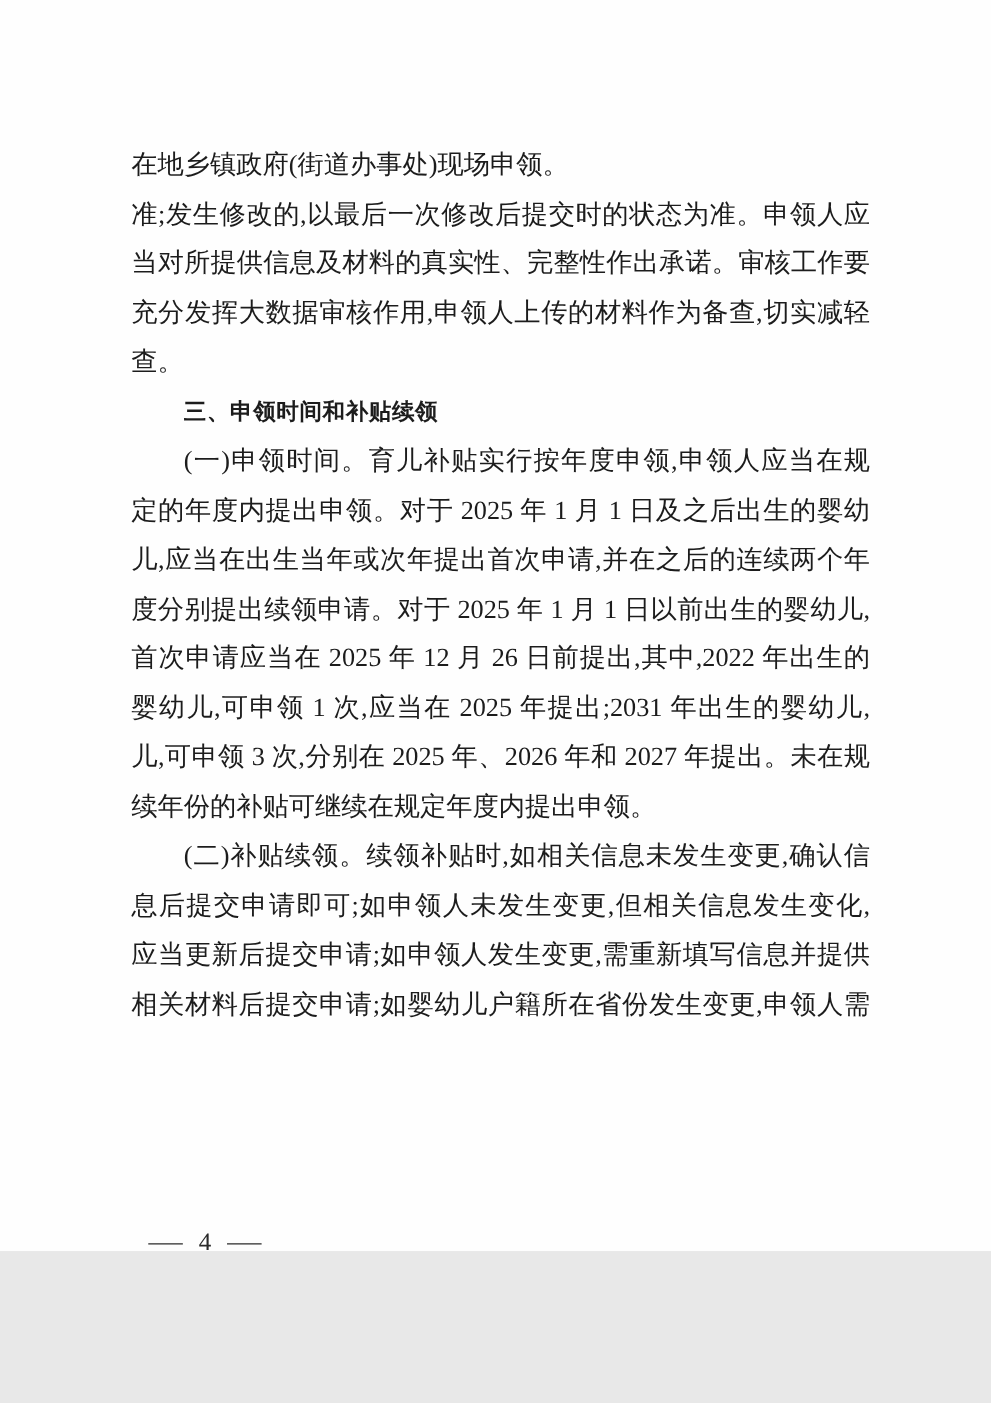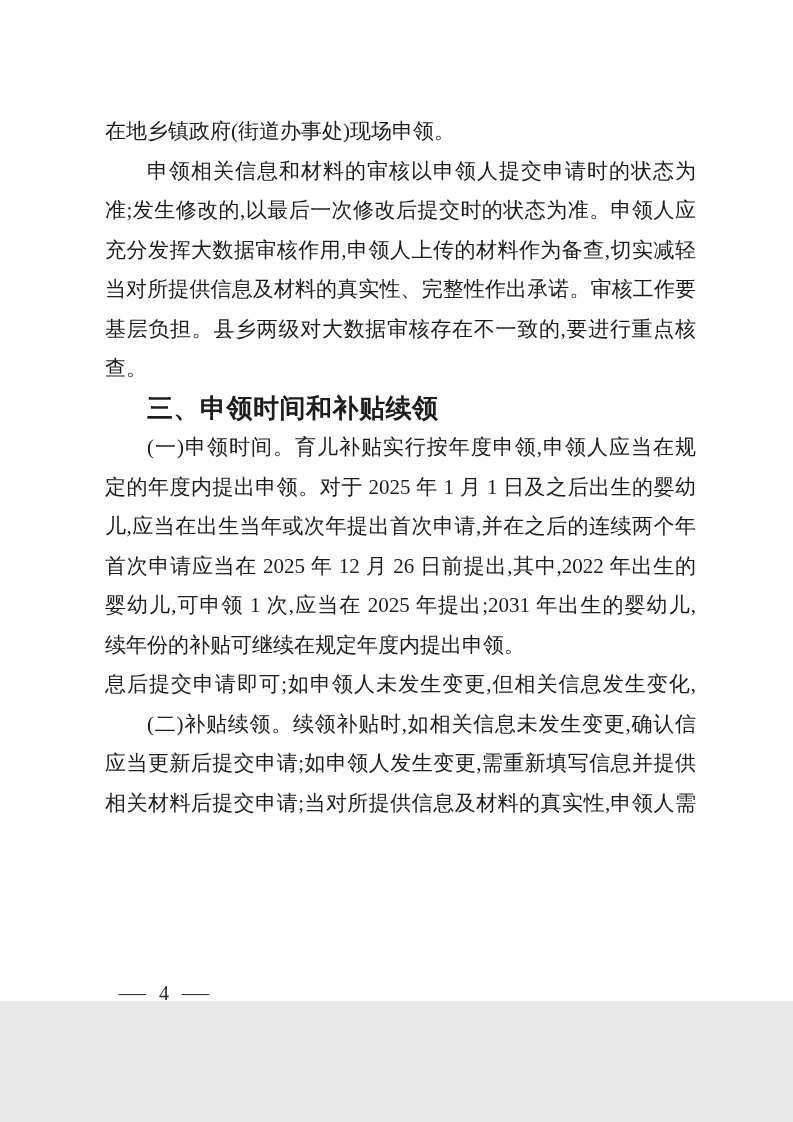--- a/index.html
+++ b/index.html
@@ -35,21 +35,21 @@
   }
   .ln.end {
     text-align-last: left;
   }
   .ln.indent {
     text-indent: 42px;
   }
   .ln.heading {
     font-family: "Liberation Sans", "DejaVu Sans", sans-serif;
     font-weight: 700;
-    font-size: 26px;
+    font-size: 18px;
     text-align-last: left;
     text-indent: 42px;
     letter-spacing: 0.5px;
   }
   .footer {
     position: absolute;
     left: 122px;
     top: 980px;
     font-size: 21px;
     line-height: 26px;
@@ -65,35 +65,35 @@
     margin: 0 16px;
     font-size: 20px;
   }
 </style>
 </head>
 <body>
 
 <div class="page">
   <div class="content">
     <div class="ln end">在地乡镇政府(街道办事处)现场申领。</div>
-    <div class="ln indent">申领相关信息和材料的审核以申领人提交申请时的状态为</div>
     <div class="ln">准;发生修改的,以最后一次修改后提交时的状态为准。申领人应</div>
+    <div class="ln">当对所提供信息及材料的真实性、完整性作出承诺。审核工作要</div>
     <div class="ln">充分发挥大数据审核作用,申领人上传的材料作为备查,切实减轻</div>
-    <div class="ln">当对所提供信息及材料的真实性、完整性作出承诺。审核工作要</div>
-    <div class="ln">基层负担。县乡两级对大数据审核存在不一致的,要进行重点核</div>
     <div class="ln end">查。</div>
     <div class="ln heading">三、申领时间和补贴续领</div>
     <div class="ln indent">(一)申领时间。育儿补贴实行按年度申领,申领人应当在规</div>
     <div class="ln">定的年度内提出申领。对于 2025 年 1 月 1 日及之后出生的婴幼</div>
     <div class="ln">儿,应当在出生当年或次年提出首次申请,并在之后的连续两个年</div>
+    <div class="ln">度分别提出续领申请。对于 2025 年 1 月 1 日以前出生的婴幼儿,</div>
     <div class="ln">首次申请应当在 2025 年 12 月 26 日前提出,其中,2022 年出生的</div>
     <div class="ln">婴幼儿,可申领 1 次,应当在 2025 年提出;2031 年出生的婴幼儿,</div>
+    <div class="ln">儿,可申领 3 次,分别在 2025 年、2026 年和 2027 年提出。未在规</div>
     <div class="ln end">续年份的补贴可继续在规定年度内提出申领。</div>
+    <div class="ln indent">(二)补贴续领。续领补贴时,如相关信息未发生变更,确认信</div>
     <div class="ln">息后提交申请即可;如申领人未发生变更,但相关信息发生变化,</div>
-    <div class="ln indent">(二)补贴续领。续领补贴时,如相关信息未发生变更,确认信</div>
     <div class="ln">应当更新后提交申请;如申领人发生变更,需重新填写信息并提供</div>
-    <div class="ln">相关材料后提交申请;当对所提供信息及材料的真实性,申领人需</div>
+    <div class="ln">相关材料后提交申请;如婴幼儿户籍所在省份发生变更,申领人需</div>
   </div>
 
   <div class="footer">
     <span class="dash">—</span><span class="num">4</span><span class="dash">—</span>
   </div>
 </div>
 
 </body></html>

